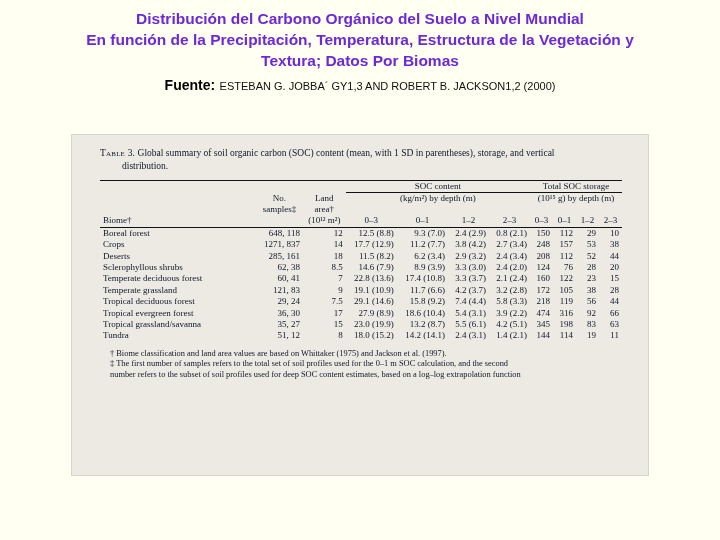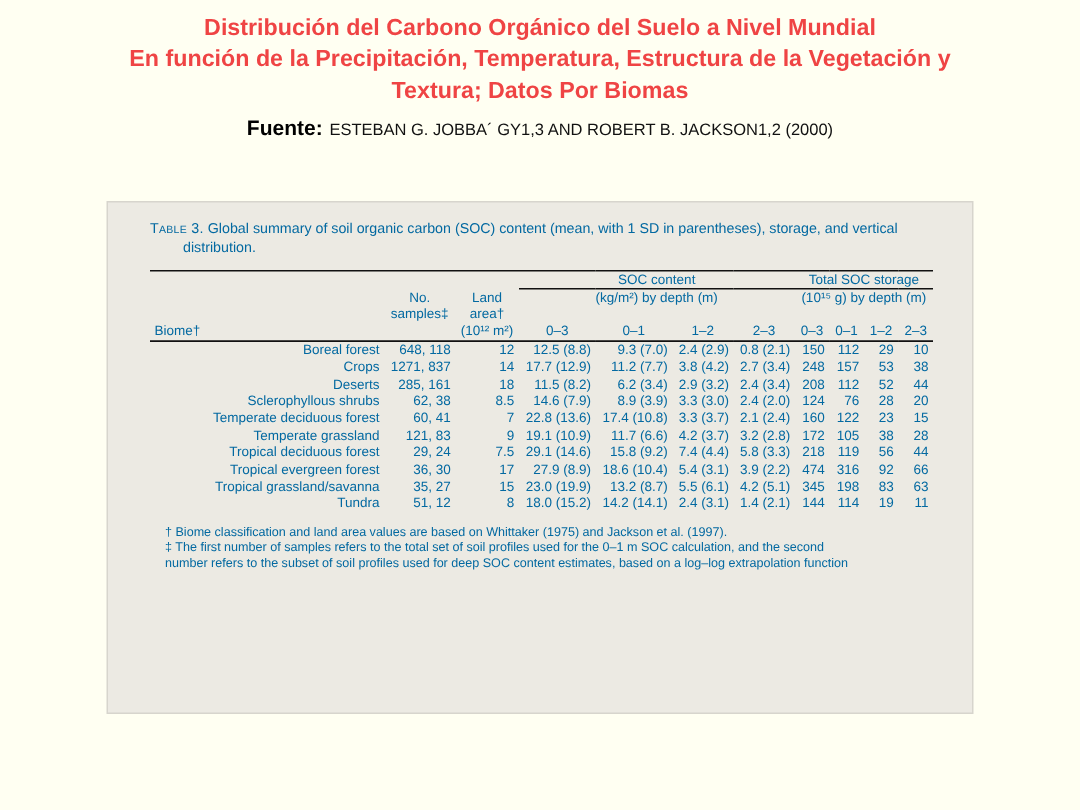--- a/index.html
+++ b/index.html
@@ -16,21 +16,21 @@
   .slide {
     position: relative;
     width: 720px;
     height: 540px;
   }
   .title-block {
     text-align: center;
     padding-top: 8px;
   }
   .title-line {
-    color: #ef4444;
+    color: #6d28d9;
     font-weight: bold;
     font-size: 15.5px;
     line-height: 21px;
     font-family: "Liberation Sans", sans-serif;
   }
   .source-line {
     margin-top: 6px;
     text-align: center;
     line-height: 16px;
   }
@@ -52,22 +52,22 @@
     height: 340px;
     background: #eceae3;
     box-shadow: 0 0 0 1px #d7d5cd;
   }
   .fig-inner {
     position: absolute;
     left: 28px;
     top: 12px;
     right: 26px;
     bottom: 10px;
-    font-family: Liberation Sans, sans-serif;
-    color: #0369a1;
+    font-family: Liberation Serif, serif;
+    color: #0f172a;
   }
   .tbl-caption {
     font-size: 9.5px;
     line-height: 12.5px;
     margin-bottom: 8px;
     padding-right: 10px;
   }
   .tbl-caption .smallcaps {
     font-variant: small-caps;
     letter-spacing: 0.2px;
@@ -94,21 +94,21 @@
 
   .grp-head {
     text-align: center;
     font-size: 9px;
     line-height: 11px;
   }
   .grp-rule {
     border-bottom: 0.7px solid #111;
   }
   .biome-col {
-    text-align: right;
+    text-align: left;
     width: 150px;
   }
   .num {
     text-align: right;
   }
   .ctr {
     text-align: center;
   }
   .sub-head td {
     text-align: center;

